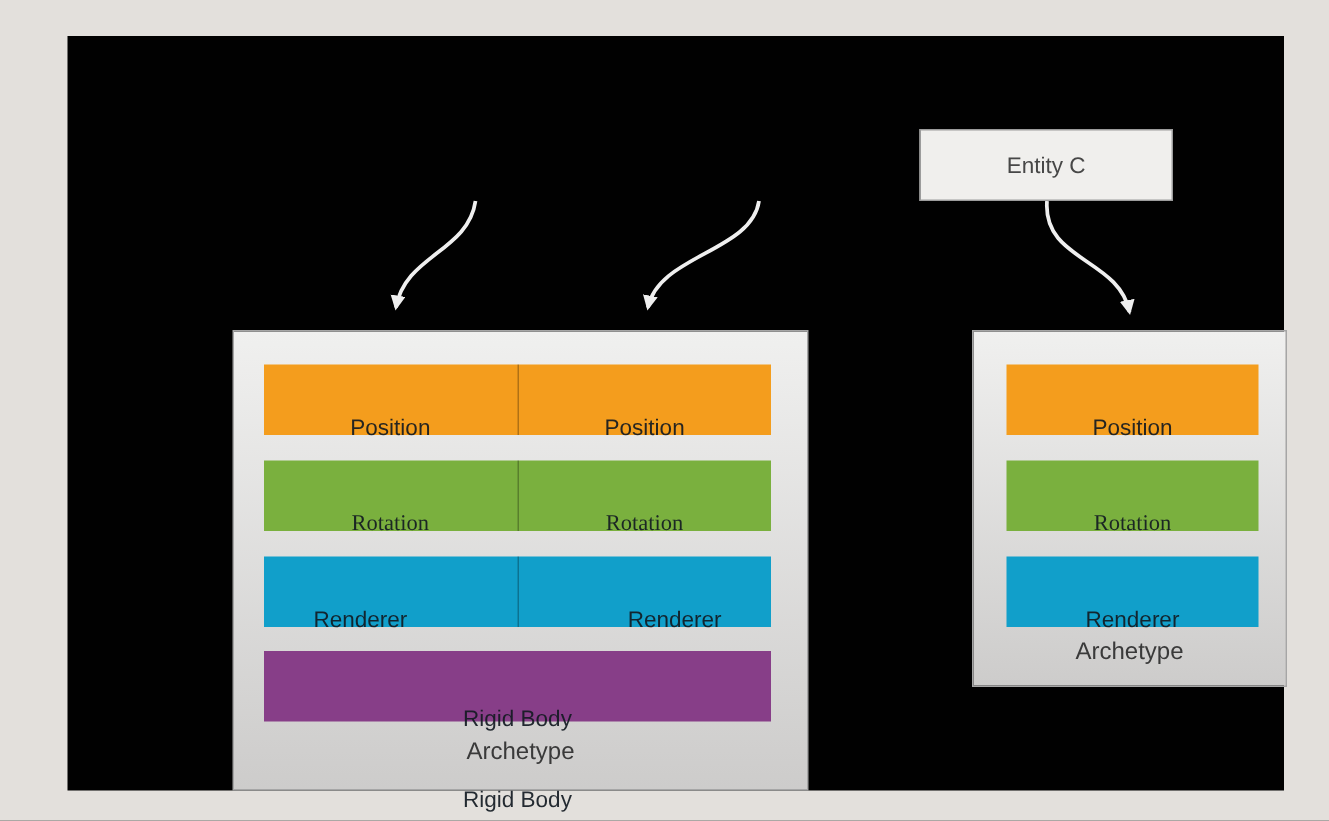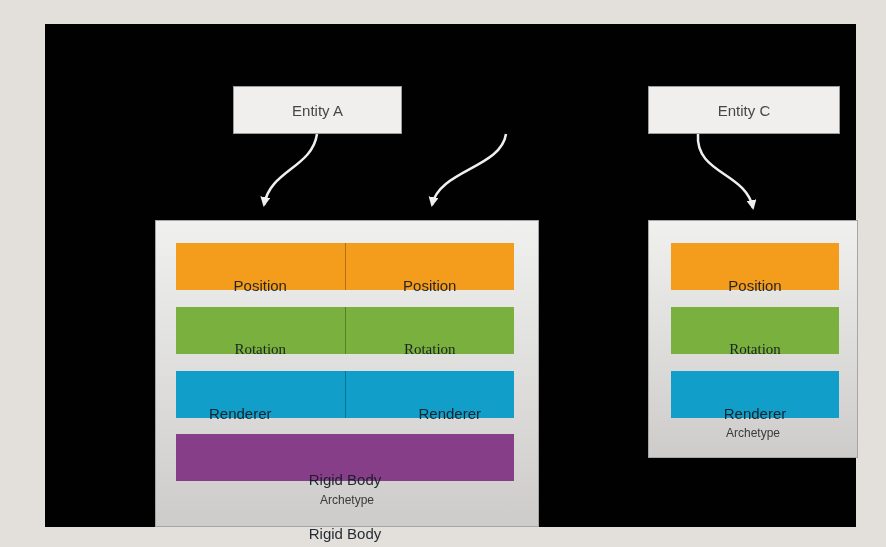--- a/index.html
+++ b/index.html
@@ -33,21 +33,21 @@
     background: #f0efed;
     border: 1px solid #9c9c9c;
     display: flex;
     align-items: center;
     justify-content: center;
     font-size: 15px;
     color: #474747;
   }
   .entity-a { left: 188px; top: 62px; width: 169px; height: 48px; }
   .entity-b { left: 377px; top: 62px; width: 170px; height: 48px; }
-  .entity-c { left: 568px; top: 62px; width: 192px; height: 48px; margin-left: 35px; }
+  .entity-c { left: 568px; top: 62px; width: 169px; height: 48px; }
   .archetype {
     position: absolute;
     box-sizing: border-box;
     background: linear-gradient(#f0f0ef, #cdcccb);
     border: 1px solid #a6a6a6;
   }
   .archetype-left  { left: 110px; top: 196px; width: 384px; height: 307px; }
   .archetype-right { left: 603px; top: 196px; width: 210px; height: 238px; }
   .bar {
     position: absolute;
@@ -74,21 +74,21 @@
     margin-top: 37px;
   }
   .cell-divider {
     width: 1px;
     background: rgba(0, 0, 0, 0.28);
   }
   .arch-label {
     position: absolute;
     left: 0; right: 0;
     text-align: center;
-    font-size: 12px;
+    font-size: 16px;
     color: #3a3a3a;
   }
   .archetype-left  .arch-label { top: 272px; }
   .archetype-right .arch-label { top: 205px; }
 </style>
 </head>
 <body>
 
 <div class="stage">
   <div class="panel">
@@ -97,23 +97,20 @@
       <defs>
         <marker id="ah" markerUnits="userSpaceOnUse" markerWidth="14" markerHeight="14" refX="8" refY="5" orient="auto">
           <path d="M0,0 L10,5 L0,10 Z" fill="#efefef"></path>
         </marker>
       </defs>
       <path d="M272,110 C267,144 225,146 219,181" fill="none" stroke="#efefef" stroke-width="2.5" marker-end="url(#ah)"></path>
       <path d="M461,110 C456,144 394,146 387,181" fill="none" stroke="#efefef" stroke-width="2.5" marker-end="url(#ah)"></path>
       <path d="M653,110 C650,150 701,148 708,184" fill="none" stroke="#efefef" stroke-width="2.5" marker-end="url(#ah)"></path>
     </svg>
 
-    <div class="entity entity-a">
-      <span>Entity A</span>
-    </div>
     <div class="entity entity-c">
       <span>Entity C</span>
     </div>
 
     <div class="archetype archetype-left">
       <div class="bar row-1 c-position">
         <span class="cell">Position</span>
         <span class="cell-divider"></span>
         <span class="cell">Position</span>
       </div>

